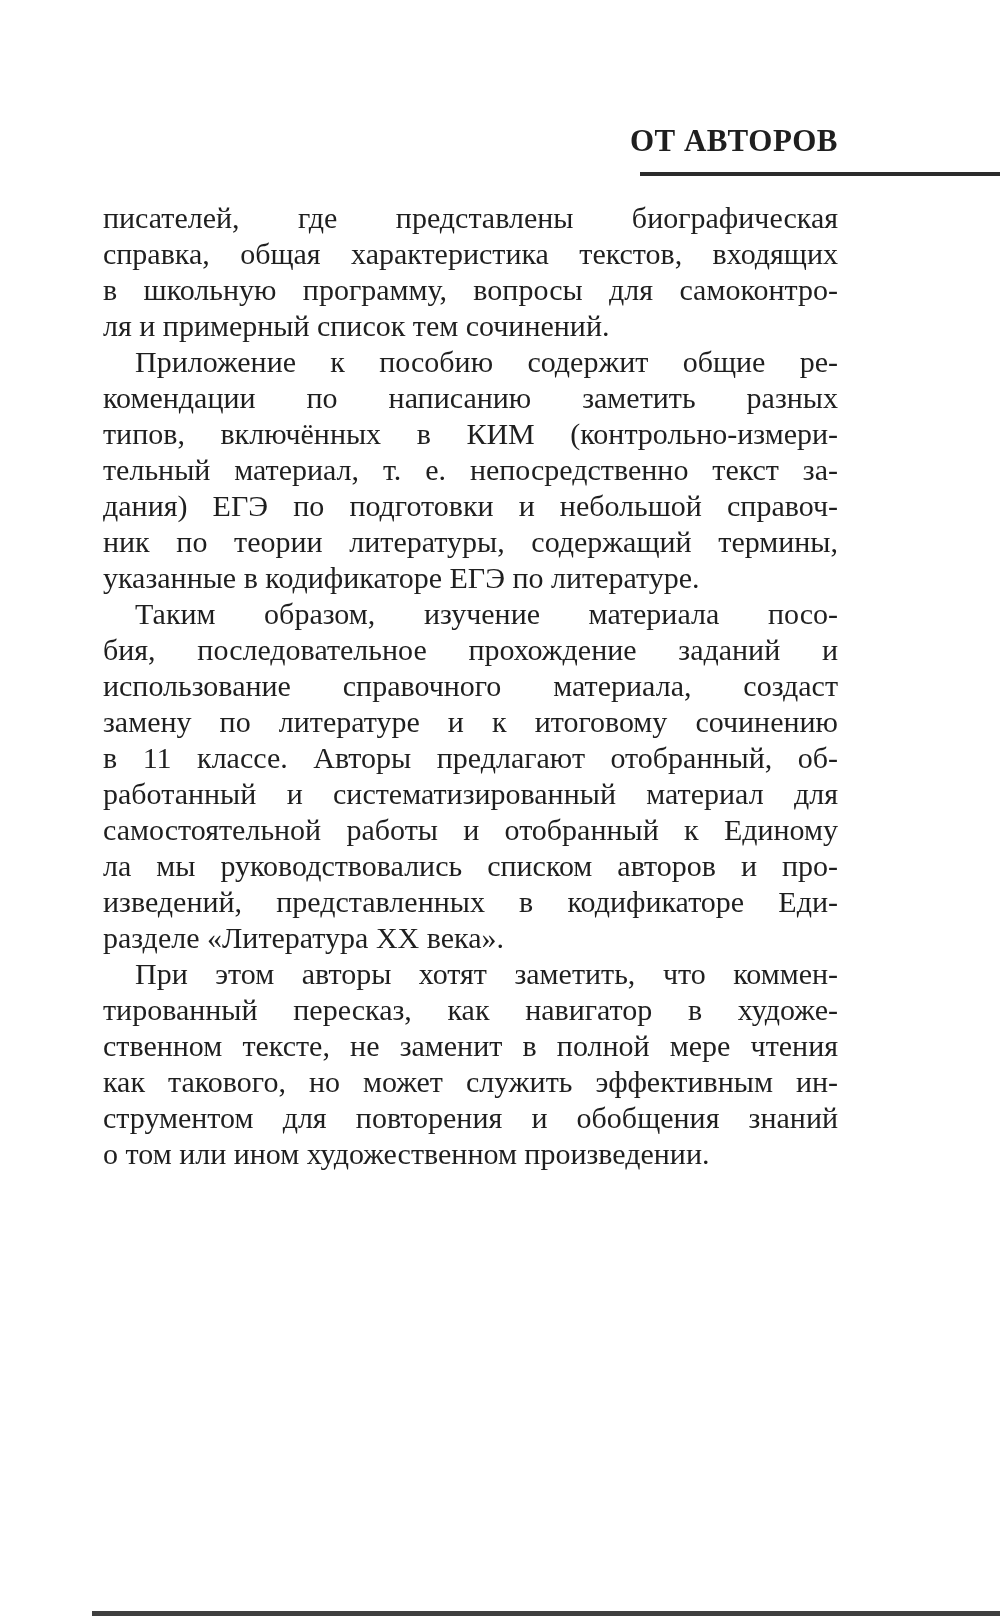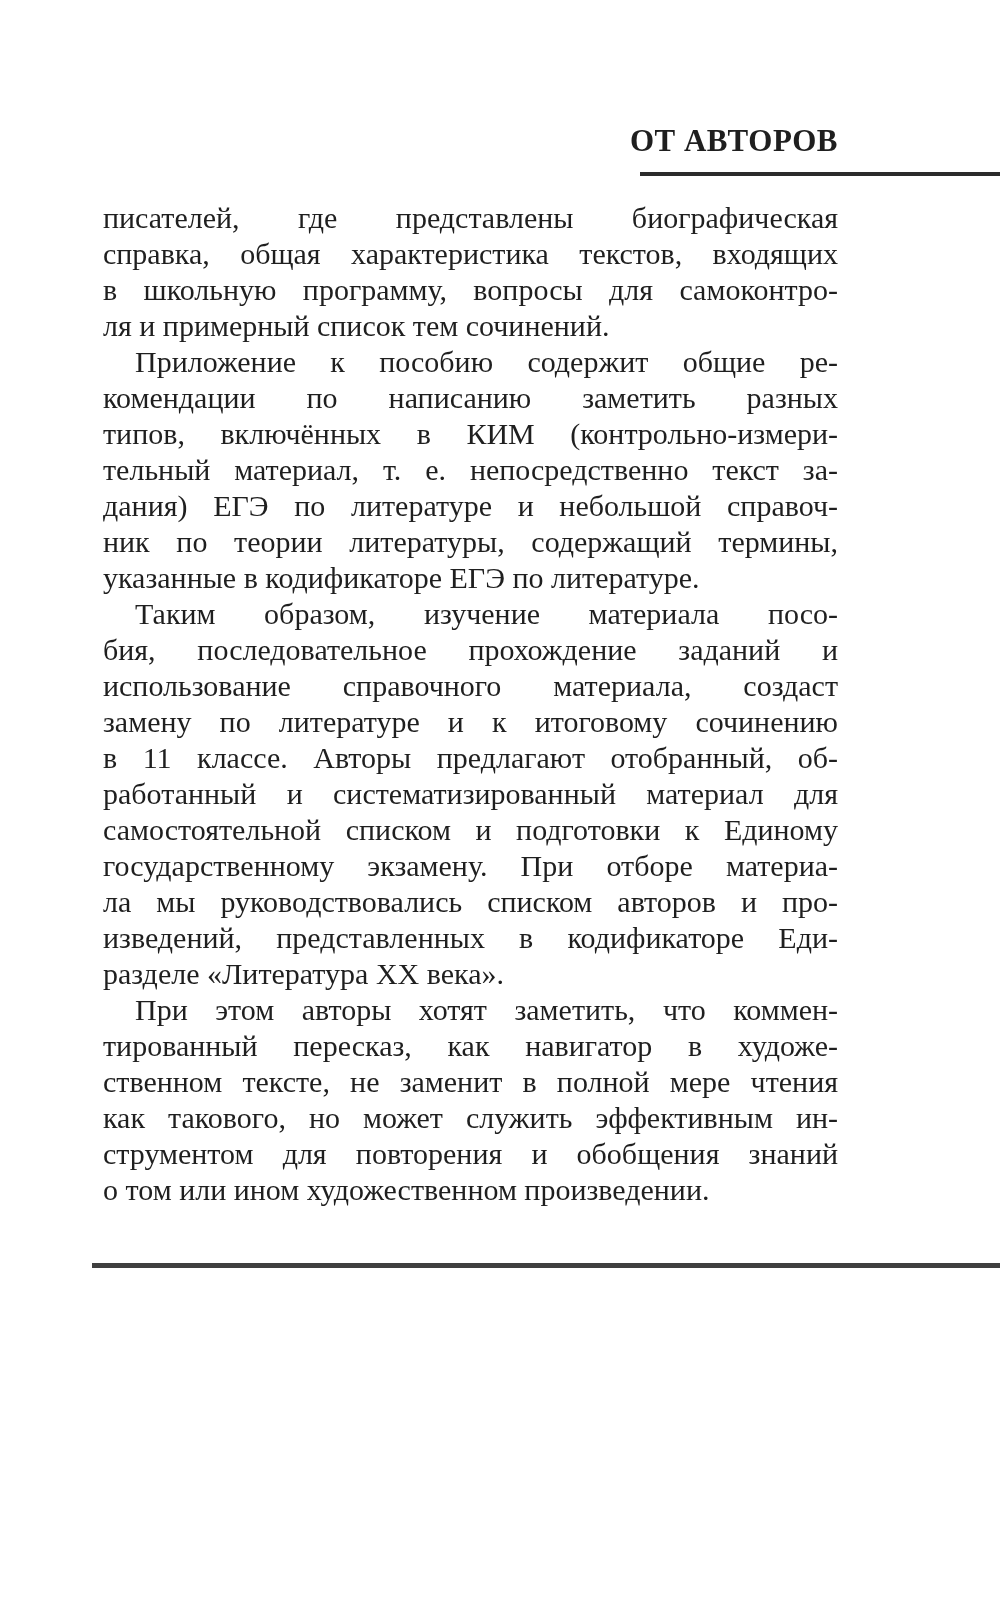--- a/index.html
+++ b/index.html
@@ -6,21 +6,21 @@
     --text: #1f1f1f;
     --rule: #2b2b2b;
     --background: #ffffff;
     --bottom-edge: #3f3f3f;
   }
   * { margin: 0; padding: 0; box-sizing: border-box; }
   html, body { background: #ffffff; }
   .page {
     position: relative;
     width: 1000px;
-    height: 1268px;
+    height: 1616px;
     background: var(--background);
     overflow: hidden;
     font-family: "Liberation Serif", "DejaVu Serif", serif;
     color: var(--text);
   }
   .section-header {
     position: absolute;
     top: 125px;
     right: 162px;
     font-size: 31px;
@@ -78,31 +78,30 @@
   <div class="header-rule"></div>
   <div class="text-block" id="text-block">
       <div class="line">писателей, где представлены биографическая</div>
       <div class="line">справка, общая характеристика текстов, входящих</div>
       <div class="line">в школьную программу, вопросы для самоконтро-</div>
       <div class="line last">ля и примерный список тем сочинений.</div>
       <div class="line indent">Приложение к пособию содержит общие ре-</div>
       <div class="line">комендации по написанию заметить разных</div>
       <div class="line">типов, включённых в КИМ (контрольно-измери-</div>
       <div class="line">тельный материал, т. е. непосредственно текст за-</div>
-      <div class="line">дания) ЕГЭ по литературе и небольшой справоч-</div>
+      <div class="line">дания) ЕГЭ по подготовки и небольшой справоч-</div>
       <div class="line">ник по теории литературы, содержащий термины,</div>
       <div class="line last">указанные в кодификаторе ЕГЭ по литературе.</div>
       <div class="line indent">Таким образом, изучение материала посо-</div>
       <div class="line">бия, последовательное прохождение заданий и</div>
       <div class="line">использование справочного материала, создаст</div>
       <div class="line">замену по литературе и к итоговому сочинению</div>
       <div class="line">в 11 классе. Авторы предлагают отобранный, об-</div>
       <div class="line">работанный и систематизированный материал для</div>
-      <div class="line">самостоятельной списком и подготовки к Единому</div>
-      <div class="line">государственному экзамену. При отборе материа-</div>
+      <div class="line">самостоятельной работы и отобранный к Единому</div>
       <div class="line">ла мы руководствовались списком авторов и про-</div>
       <div class="line">изведений, представленных в кодификаторе Еди-</div>
       <div class="line last">разделе «Литература XX века».</div>
       <div class="line indent">При этом авторы хотят заметить, что коммен-</div>
       <div class="line">тированный пересказ, как навигатор в художе-</div>
       <div class="line">ственном тексте, не заменит в полной мере чтения</div>
       <div class="line">как такового, но может служить эффективным ин-</div>
       <div class="line">струментом для повторения и обобщения знаний</div>
       <div class="line last">о том или ином художественном произведении.</div>
     </div>

